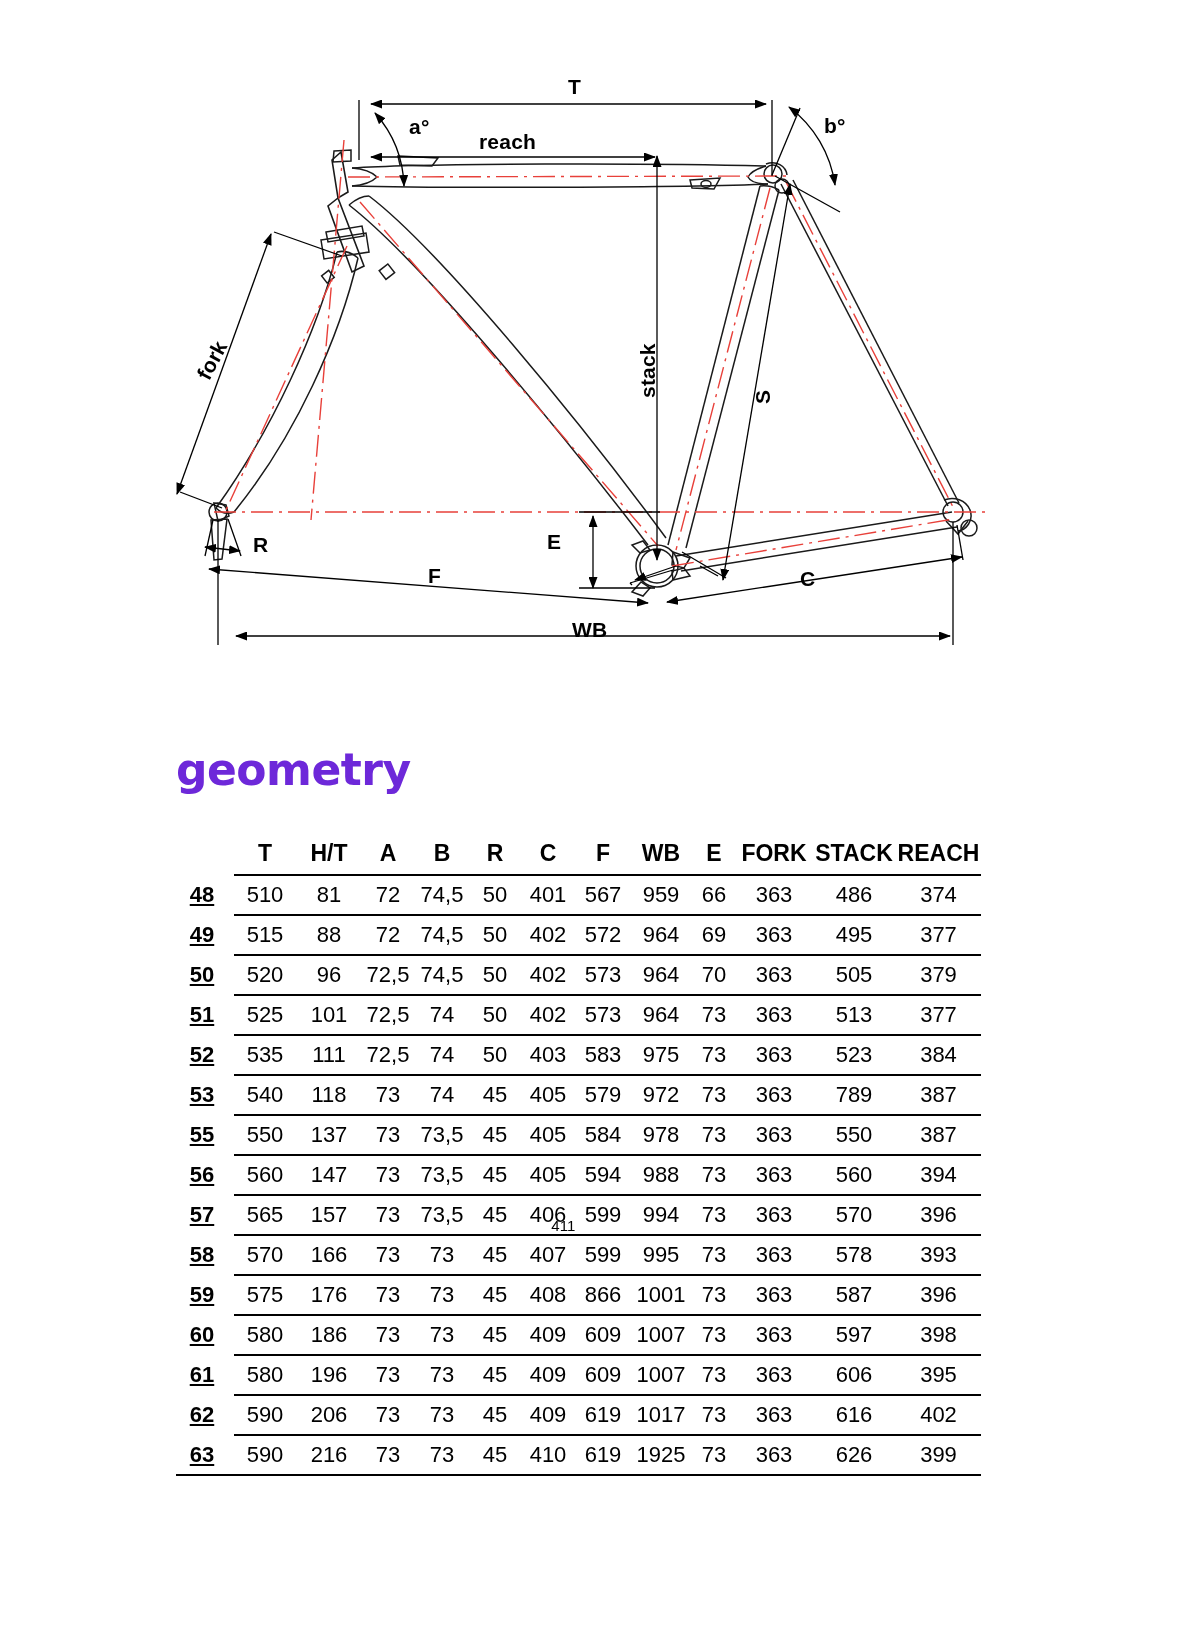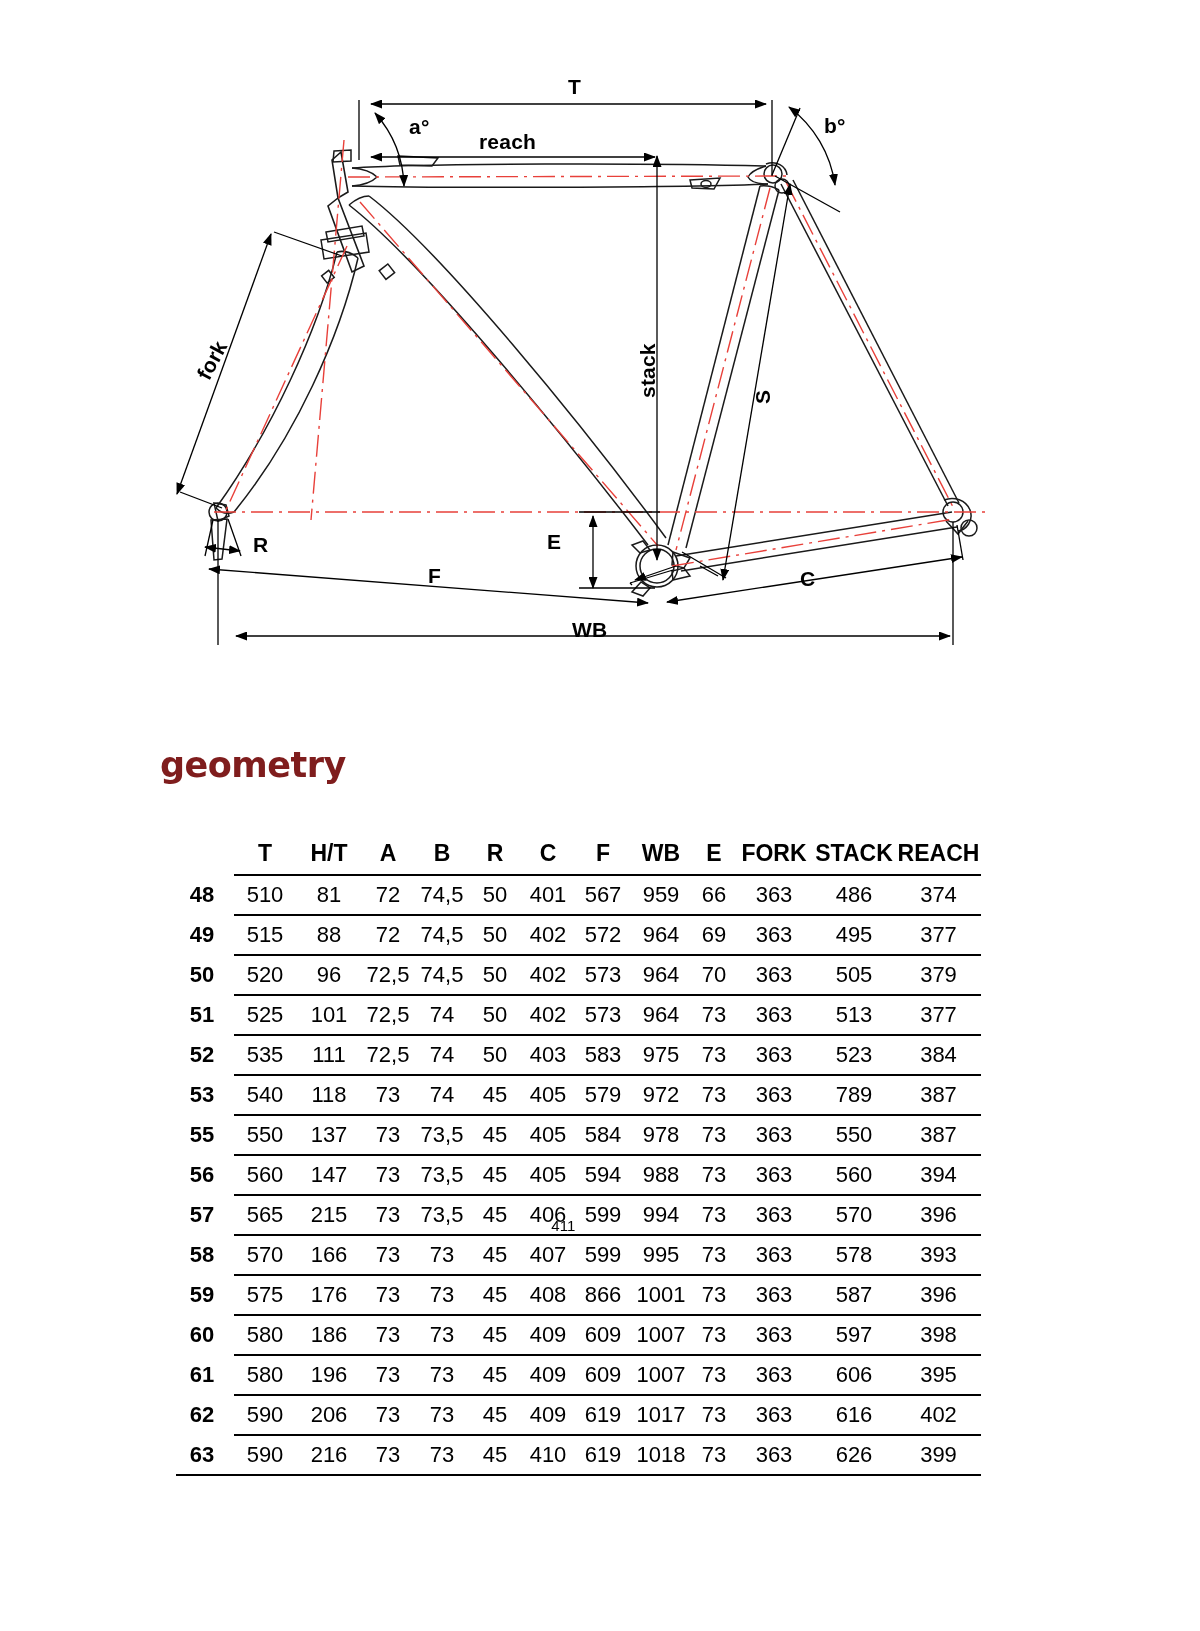--- a/index.html
+++ b/index.html
@@ -42,28 +42,28 @@
     color: #000;
     white-space: nowrap;
     line-height: 1;
   }
   .rot90  { transform: rotate(-90deg); transform-origin: left top; }
   .rotfork{ transform: rotate(-62deg); transform-origin: left top; }
 
   
   #geometry-title {
     position: absolute;
-    left: 160px;
+    left: 176px;
     top: 748px;
     font-family: "DejaVu Sans", sans-serif;
     font-weight: bold;
-    font-size: 35px;
+    font-size: 44px;
     letter-spacing: -0.5px;
     line-height: 1;
-    color: #7f1d1d;
+    color: #6d28d9;
   }
 
   
   #geometry-table-wrap {
     position: absolute;
     left: 176px;
     top: 836px;
     width: 805px;
   }
   table.geo {
@@ -109,20 +109,21 @@
   table.geo tbody tr:last-child td {
     border-bottom: 2.2px solid #000;
   }
   table.geo tbody td.size-cell {
     font-size: 22px;
     font-weight: bold;
     border-top: none;
     border-bottom: none;
     text-align: center;
     padding-right: 6px;
+    text-decoration: underline;
   }
   table.geo tbody td.artifact-cell {
     position: relative;
   }
   .artifact {
     position: absolute;
     left: 56%;
     top: 54%;
     font-size: 15px;
     color: #000;
@@ -450,21 +451,21 @@
           <td>594</td>
           <td>988</td>
           <td>73</td>
           <td>363</td>
           <td>560</td>
           <td>394</td>
         </tr>
         <tr>
           <td class="size-cell">57</td>
           <td>565</td>
-          <td>215</td>
+          <td>157</td>
           <td>73</td>
           <td>73,5</td>
           <td>45</td>
           <td class="artifact-cell">406<span class="artifact">411</span></td>
           <td>599</td>
           <td>994</td>
           <td>73</td>
           <td>363</td>
           <td>570</td>
           <td>396</td>
@@ -546,21 +547,21 @@
         </tr>
         <tr>
           <td class="size-cell">63</td>
           <td>590</td>
           <td>216</td>
           <td>73</td>
           <td>73</td>
           <td>45</td>
           <td>410</td>
           <td>619</td>
-          <td>1018</td>
+          <td>1925</td>
           <td>73</td>
           <td>363</td>
           <td>626</td>
           <td>399</td>
         </tr>
       </tbody>
   </table>
 </div>
 
 </body></html>

